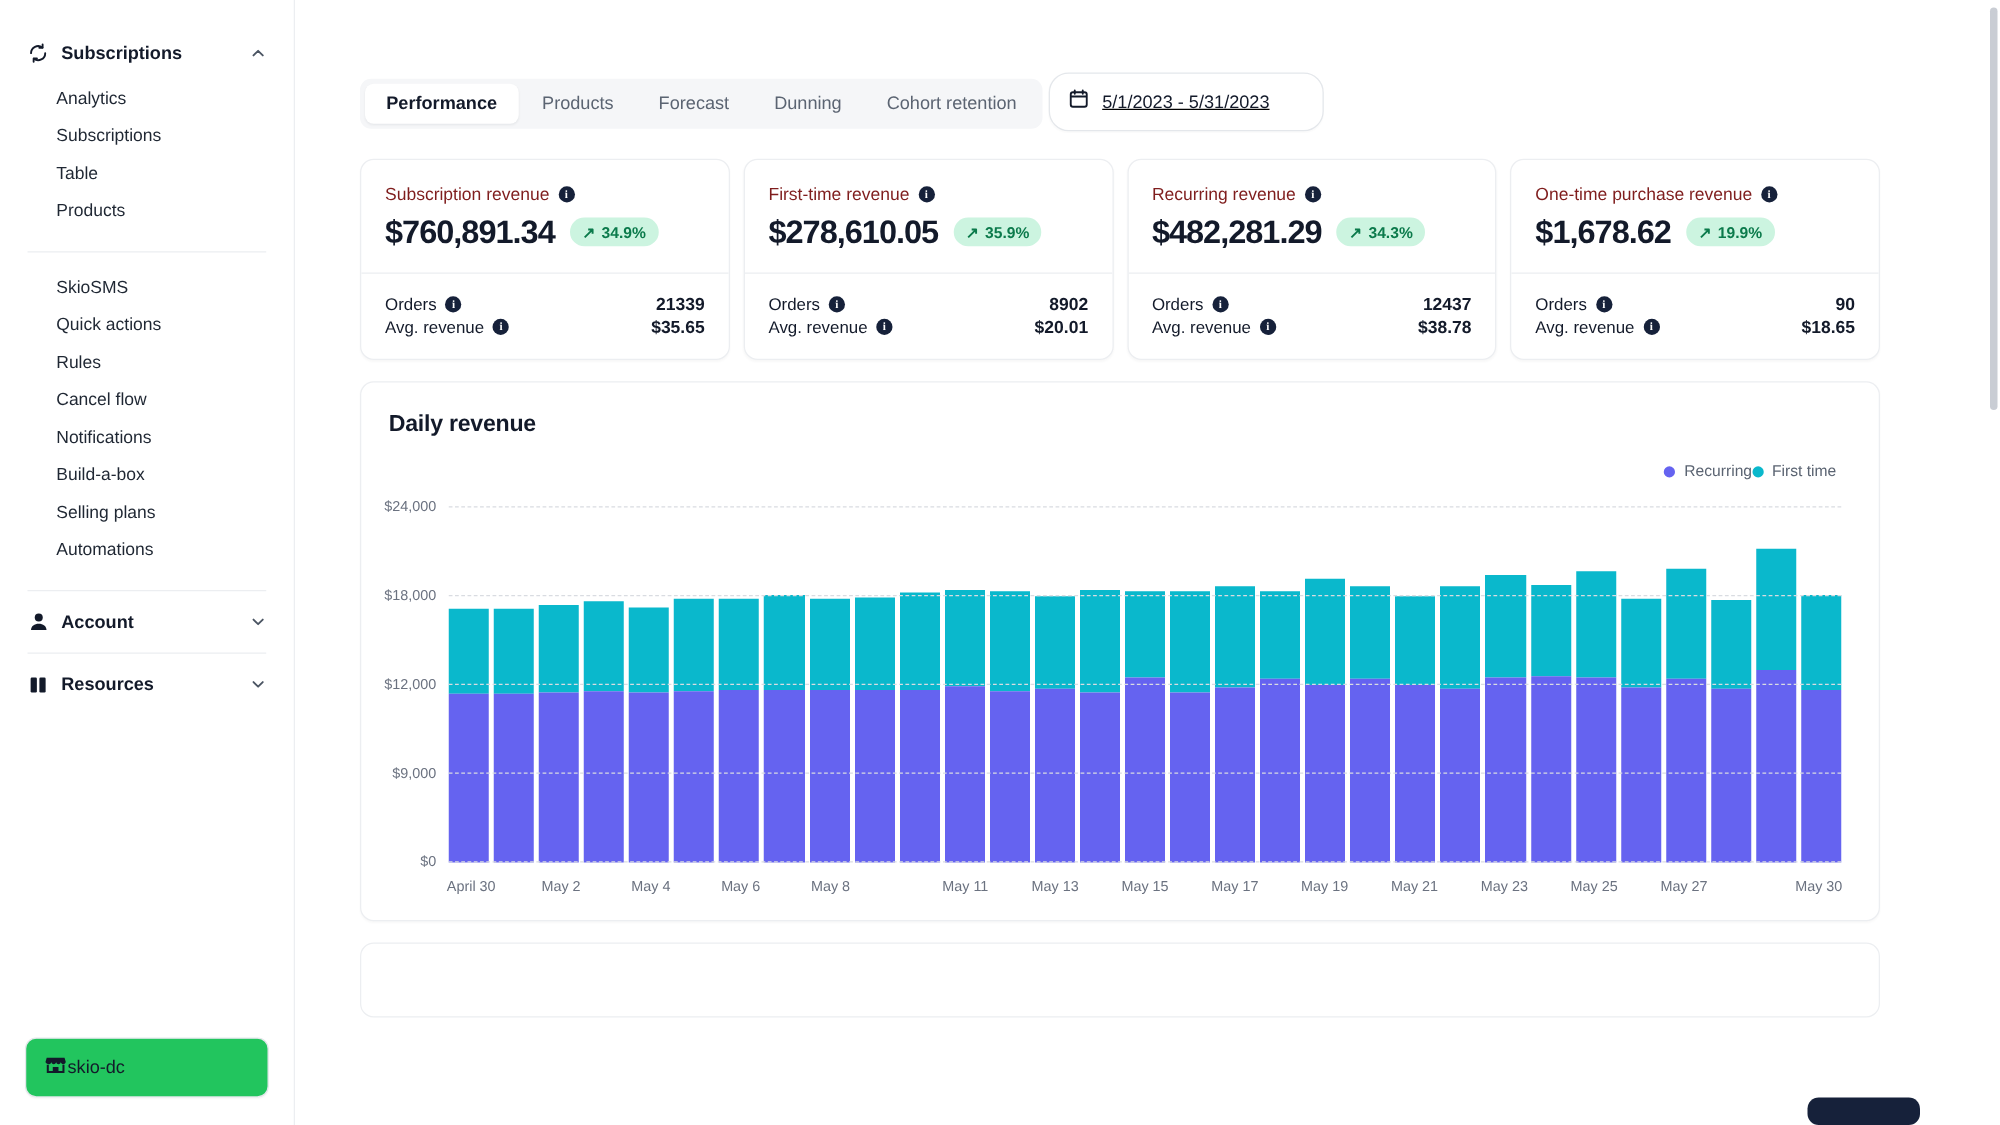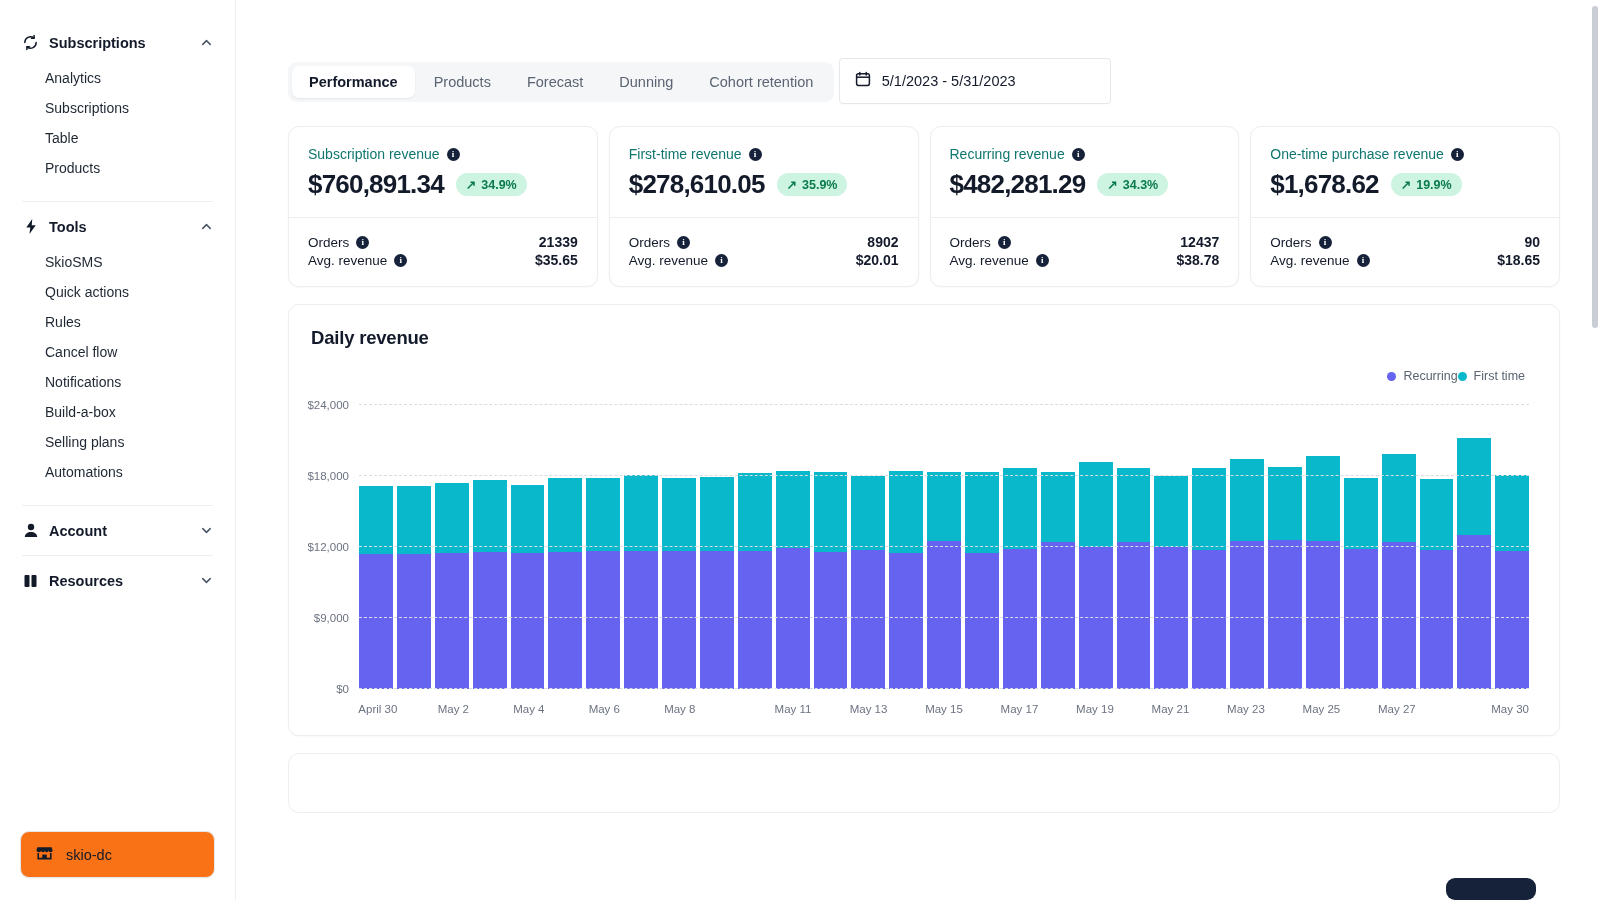--- a/index.html
+++ b/index.html
@@ -51,56 +51,57 @@
   .nav-group-header .chev { color: #6b7280; display:flex; align-items:center;}
   .nav-sub { padding: 4px 0 10px 0; }
   .nav-sub-item {
     display: block; font-size: 14px; color: #1f2733;
     padding: 7px 4px 7px 27px; cursor: pointer; border-radius: 6px;
   }
   .nav-divider { height: 1px; background: #eceef1; margin: 8px 22px; }
 
   .store-pill-wrap { padding: 0 20px 22px 20px; }
   .store-pill {
-    display: flex; align-items: center; gap: 12px;
+    display: flex; align-items: center; 
     border: 1px solid #e4e7eb; border-radius: 9px;
-    padding: 11px 14px; background: #f97316; cursor: pointer;
+    padding: 11px 14px; background: #22c55e; cursor: pointer;
     box-shadow: 0 1px 1px rgba(16,24,40,0.03);
     margin-top: 40px;
   }
   .store-pill .slabel { font-size: 14.5px; color: #131a2a; }
 
   
   .main {
     flex: 1 1 auto; height: 900px; overflow: hidden;
     background: #ffffff; position: relative;
     padding: 0 0 0 0;
   }
-  .main-inner { padding: 32px 40px 0 52px; }
+  .main-inner { padding: 32px 96px 0 52px; }
 
   .tabs {
     display: inline-flex; background: #f5f6f8; border-radius: 9px;
     padding: 4px; gap: 2px;
   }
   .tab {
     font-size: 14.5px; color: #5b6472; padding: 8px 17px;
     border-radius: 7px; cursor: pointer; white-space: nowrap;
   }
   .tab.active {
     background: #ffffff; color: #131a2a; font-weight: 700;
     box-shadow: 0 1px 2px rgba(16,24,40,0.07);
   }
 
   .daterange {
     margin-top: 26px;
     display: inline-flex; align-items: center; gap: 11px;
-    width: 272px;
-    border: 1px solid #e4e7eb; border-radius: 4px;
+    width: 220px;
+    border: 1px solid #e4e7eb; border-radius: 16px;
     padding: 12px 15px; background: #fff; cursor: pointer;
     box-shadow: 0 1px 1px rgba(16,24,40,0.02);
+    text-decoration: underline;
   }
   .daterange .dtext { font-size: 14.5px; color: #131a2a; }
 
   .section-head {
     margin-top: 34px;
     display: flex; align-items: center; justify-content: space-between;
   }
   .section-title-wrap { display: flex; align-items: center; gap: 11px; }
   .section-title { font-size: 22px; font-weight: 700; color: #131a2a; letter-spacing: -0.2px;}
   .export-btn {
@@ -116,21 +117,21 @@
     margin-top: 22px; display: grid;
     grid-template-columns: repeat(4, 1fr); gap: 11px;
   }
   .card {
     border: 1px solid #eceef1; border-radius: 11px; background: #fff;
     overflow: hidden;
     box-shadow: 0 1px 2px rgba(16,24,40,0.03);
   }
   .card-top { padding: 19px 19px 17px 19px; }
   .card-label-row { display: flex; align-items: center; gap: 7px; }
-  .card-label { font-size: 14px; color: #0f766e; }
+  .card-label { font-size: 14px; color: #7f1d1d; }
   .info-dot {
     width: 13px; height: 13px; border-radius: 50%;
     background: #16213a; color: #fff; font-size: 9px;
     display: inline-flex; align-items: center; justify-content: center;
     font-weight: 700; font-family: "Liberation Serif", serif; cursor: pointer;
     flex: 0 0 13px;
   }
   .card-value-row { display: flex; align-items: center; gap: 12px; margin-top: 7px; }
   .card-value { font-size: 26px; font-weight: 700; color: #131a2a; letter-spacing: -0.8px; }
   .delta {
@@ -243,33 +244,20 @@
           <a class="nav-sub-item">Analytics</a>
           <a class="nav-sub-item">Subscriptions</a>
           <a class="nav-sub-item">Table</a>
           <a class="nav-sub-item">Products</a>
         </div>
       </div>
 
       <div class="nav-divider"></div>
 
       <div class="nav-section">
-        <div class="nav-group-header">
-          <span class="gicon">
-            <svg width="16" height="17" viewBox="0 0 14 18" fill="none">
-              <path d="M8.3 1L2 10h4.2l-.8 7 6.6-9.3H7.8L8.3 1z" fill="#131a2a"></path>
-            </svg>
-          </span>
-          <span class="glabel">Tools</span>
-          <span class="chev">
-            <svg width="13" height="13" viewBox="0 0 14 14" fill="none">
-                <path d="M3 9l4-4 4 4" stroke="#4b5563" stroke-width="1.6" stroke-linecap="round" stroke-linejoin="round"></path>
-              </svg>
-          </span>
-        </div>
         <div class="nav-sub">
           <a class="nav-sub-item">SkioSMS</a>
           <a class="nav-sub-item">Quick actions</a>
           <a class="nav-sub-item">Rules</a>
           <a class="nav-sub-item">Cancel flow</a>
           <a class="nav-sub-item">Notifications</a>
           <a class="nav-sub-item">Build-a-box</a>
           <a class="nav-sub-item">Selling plans</a>
           <a class="nav-sub-item">Automations</a>
         </div>

